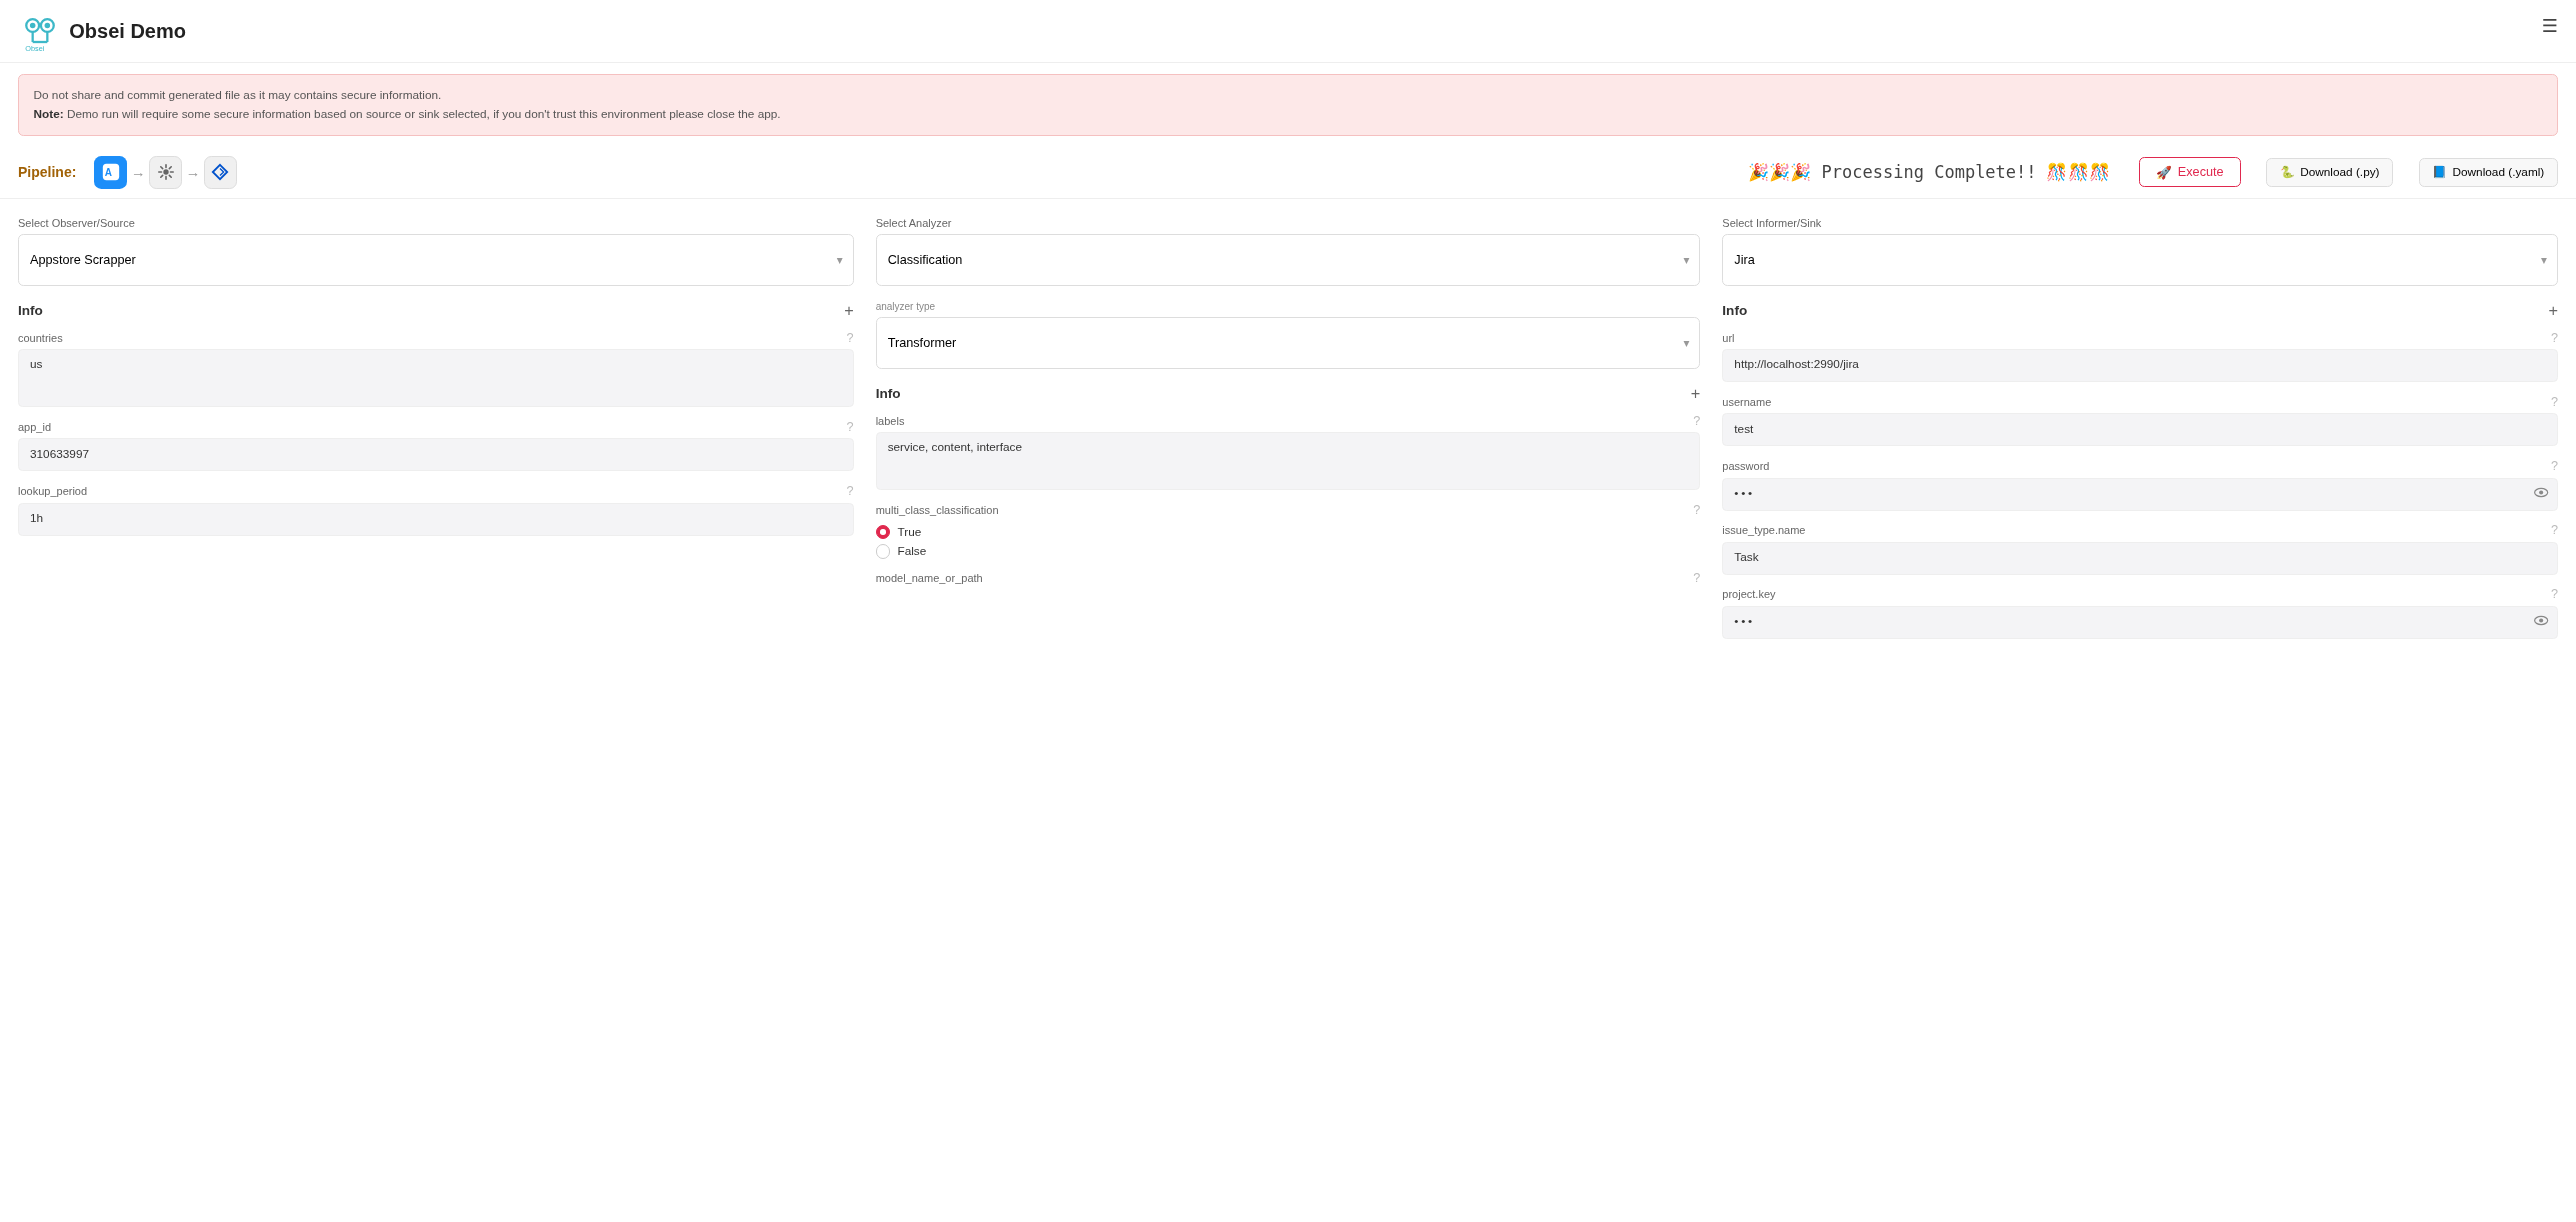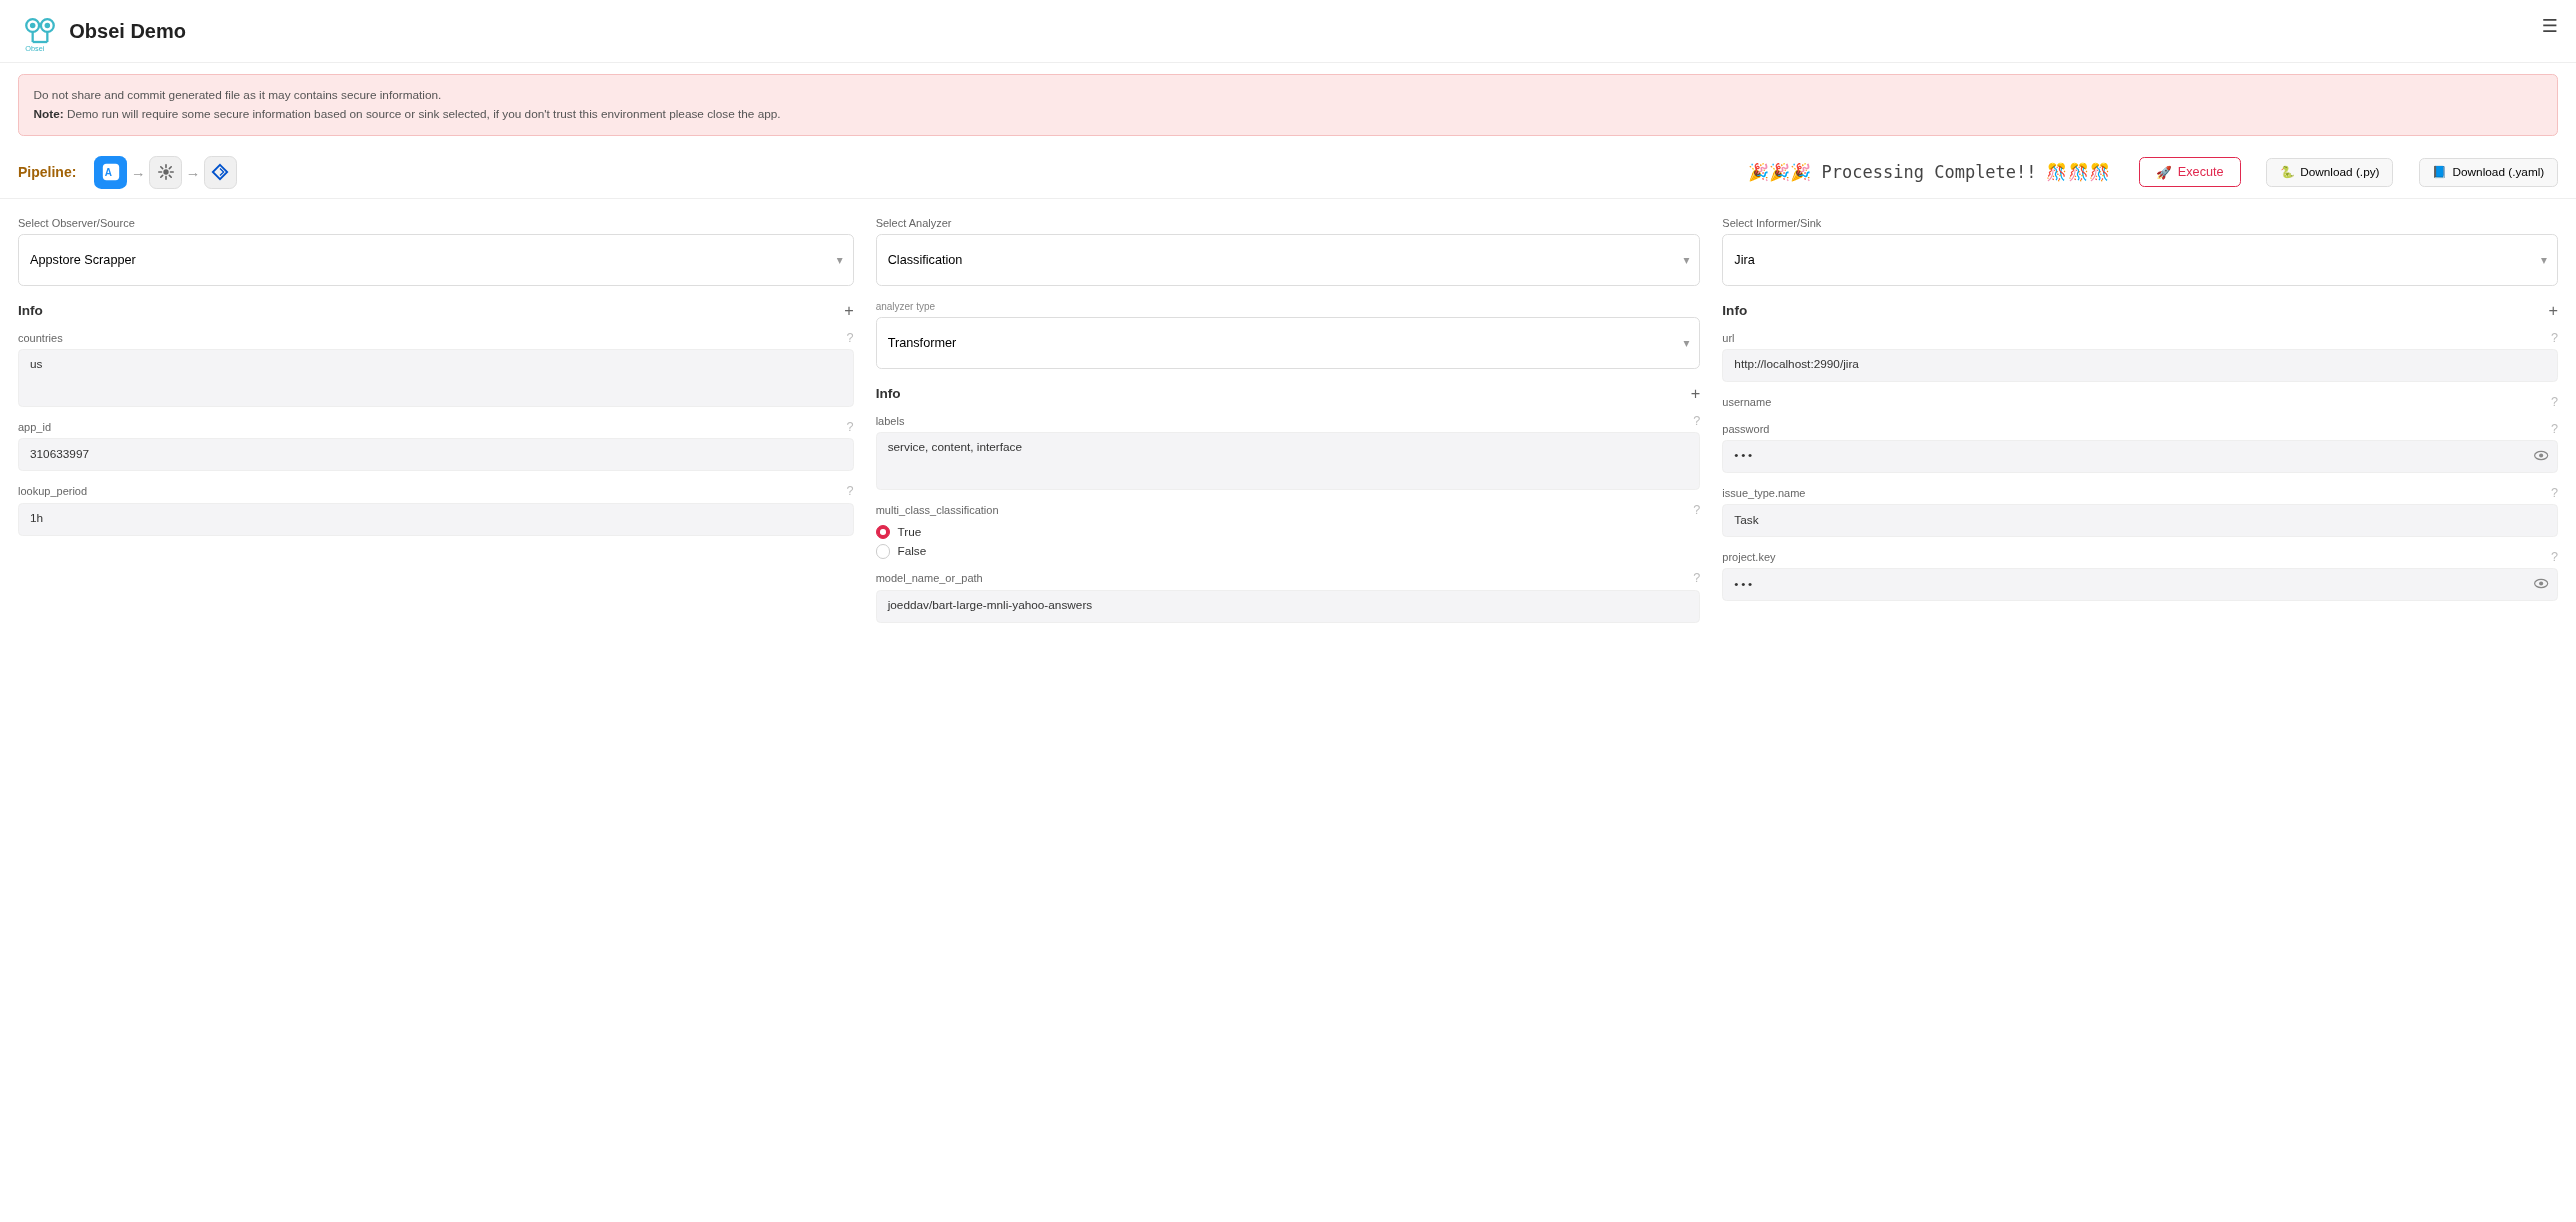--- a/index.html
+++ b/index.html
@@ -227,21 +227,20 @@
             <span>False</span>
           </label>
         </div>
       </div>
 
       <div class="field-row">
         <div class="field-label">
           <span>model_name_or_path</span>
           <span class="field-help">?</span>
         </div>
-        <div class="field-value">joeddav/bart-large-mnli-yahoo-answers</div>
       </div>
     </div>
   </div>
 
   <div class="column">
     <div class="select-label">Select Informer/Sink</div>
     <div class="select-wrapper">
       <select>
         <option>Jira</option>
         <option>Slack</option>
@@ -263,20 +262,21 @@
           <span class="field-help">?</span>
         </div>
         <div class="field-value">http://localhost:2990/jira</div>
       </div>
 
       <div class="field-row">
         <div class="field-label">
           <span>username</span>
           <span class="field-help">?</span>
         </div>
+        <div class="field-value">test</div>
       </div>
 
       <div class="field-row">
         <div class="field-label">
           <span>password</span>
           <span class="field-help">?</span>
         </div>
         <div class="password-field-wrapper">
           <div class="field-value">•••</div>
           <span class="eye-icon">

